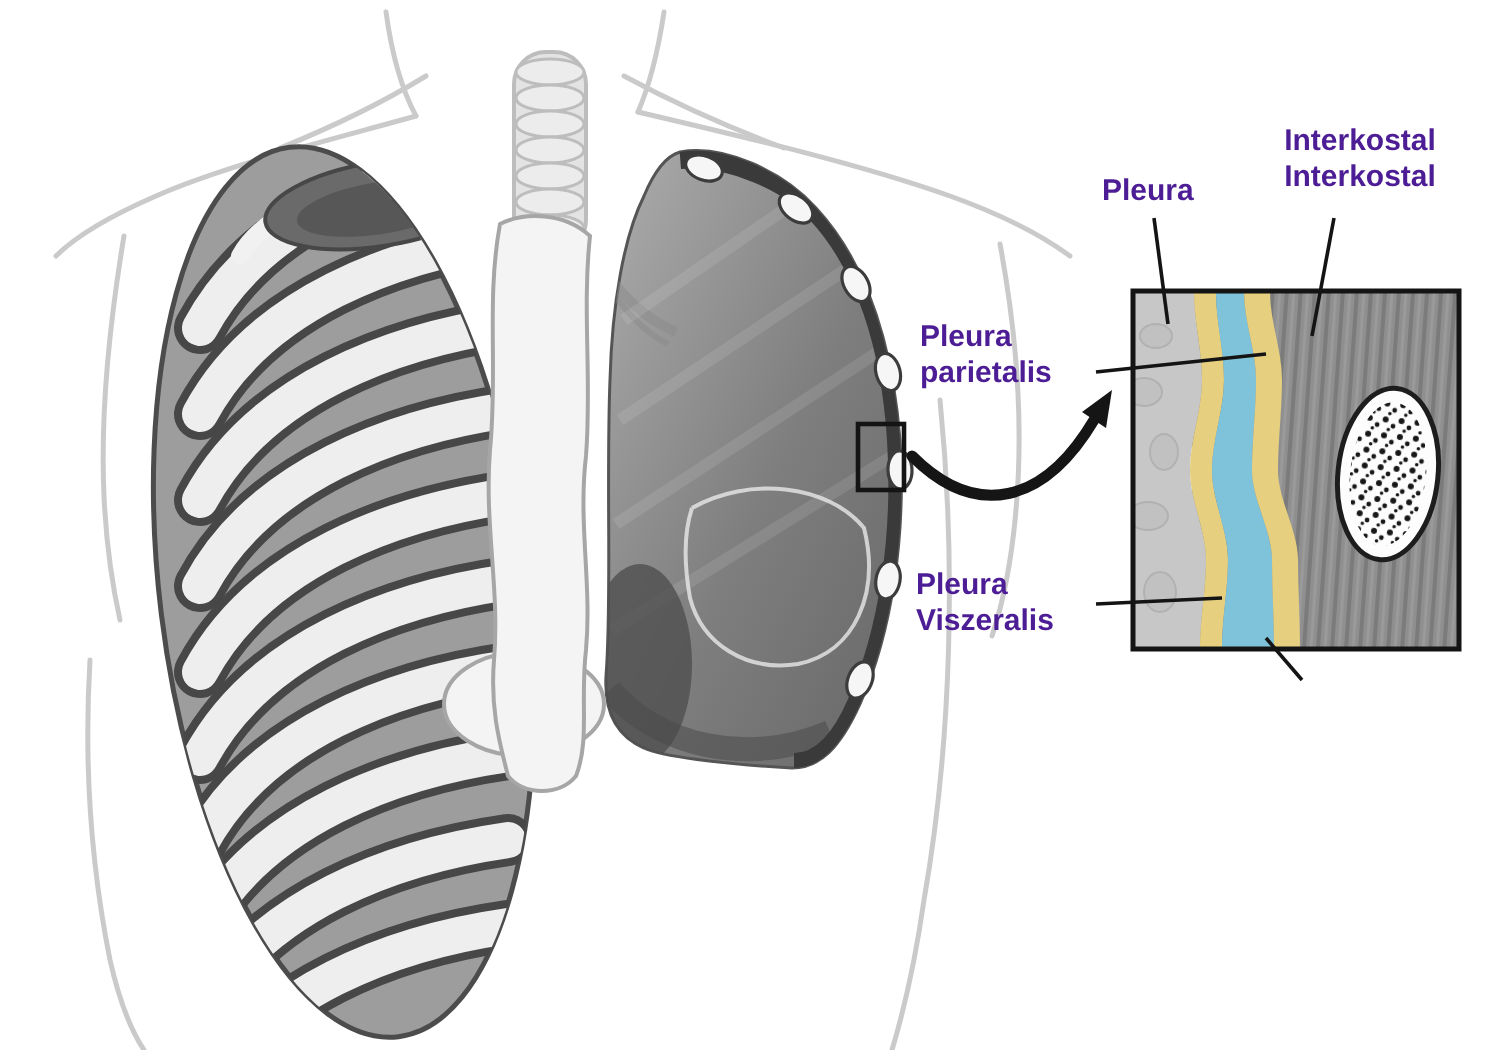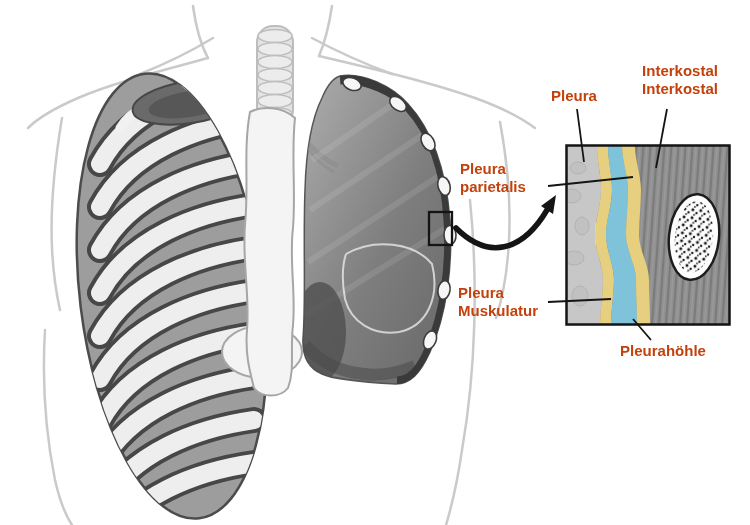--- a/index.html
+++ b/index.html
@@ -1,19 +1,19 @@
 <!DOCTYPE html>
 <html><head>
 <meta charset="utf-8">
 <style>
   html,body{margin:0;padding:0;background:#fff;}
   .stage{position:relative;width:750px;height:525px;background:#fff;overflow:hidden;
          font-family:"Liberation Sans",sans-serif;}
   .art{position:absolute;left:0;top:0;}
-  .lbl{position:absolute;font-size:15px;font-weight:700;color:#c2410c;line-height:1.18;}
+  .lbl{position:absolute;font-size:15px;font-weight:700;color:#4c1d95;line-height:1.18;}
   .lbl.center{text-align:center;}
   .lbl.right{text-align:left;}
   .bodyline{stroke:#cacaca;stroke-width:2.5;fill:none;stroke-linecap:round;}
   .ribDark{stroke:#474747;stroke-width:26;fill:none;stroke-linecap:round;}
   .ribLight{stroke:#eeeeee;stroke-width:18;fill:none;stroke-linecap:round;}
   .leader{stroke:#141414;stroke-width:1.8;fill:none;}
 </style>
 </head>
 <body>
 
@@ -176,18 +176,17 @@
   <span>Interkostal</span>
 </div>
 
 <div class="lbl right" style="left:460px;top:160px;width:86px;">
   <span>Pleura</span><br>
   <span>parietalis</span>
 </div>
 
 <div class="lbl right" style="left:458px;top:284px;width:88px;">
   <span>Pleura</span><br>
-  <span>Muskulatur</span>
+  <span>Viszeralis</span>
 </div>
 
-<div class="lbl center" style="left:607px;top:342px;width:112px;">Pleurahöhle</div>
 
 </div>
 
 </body></html>

